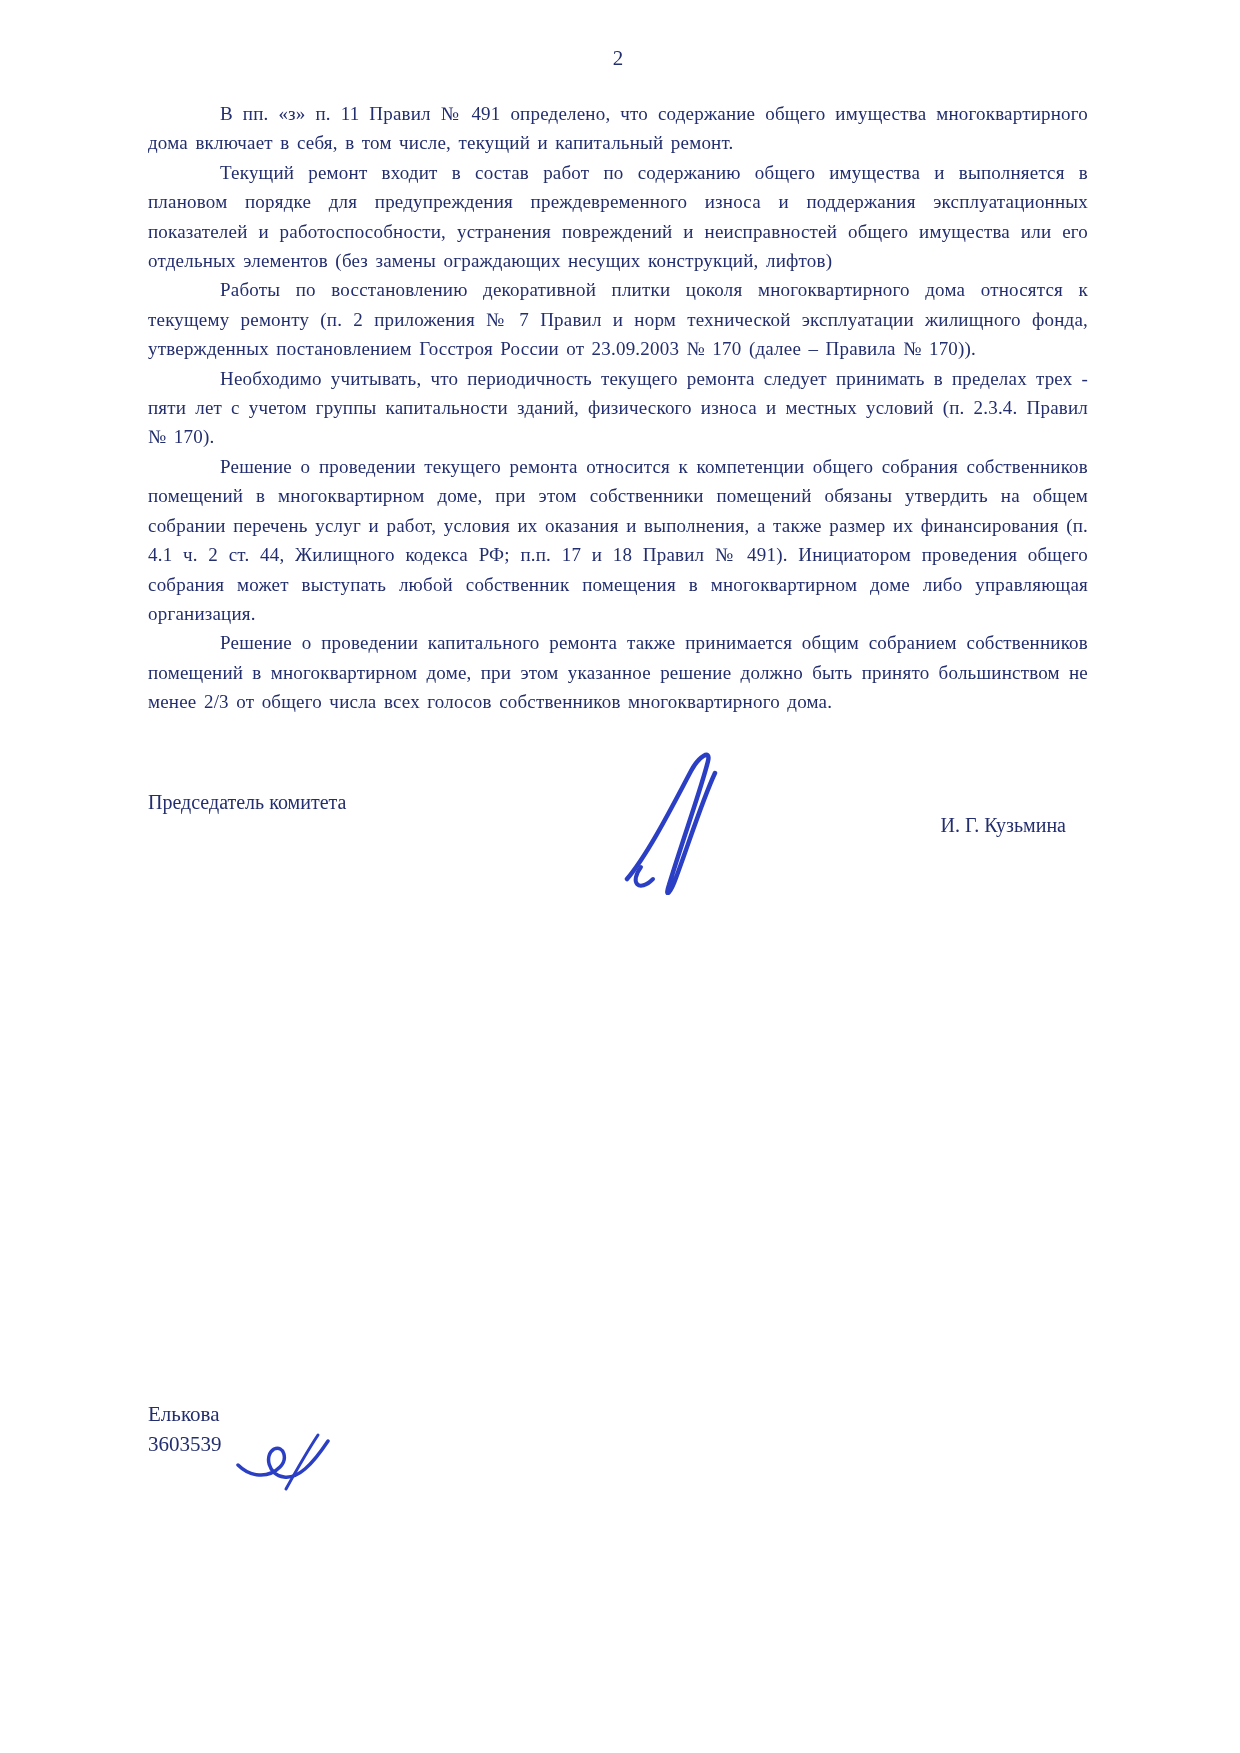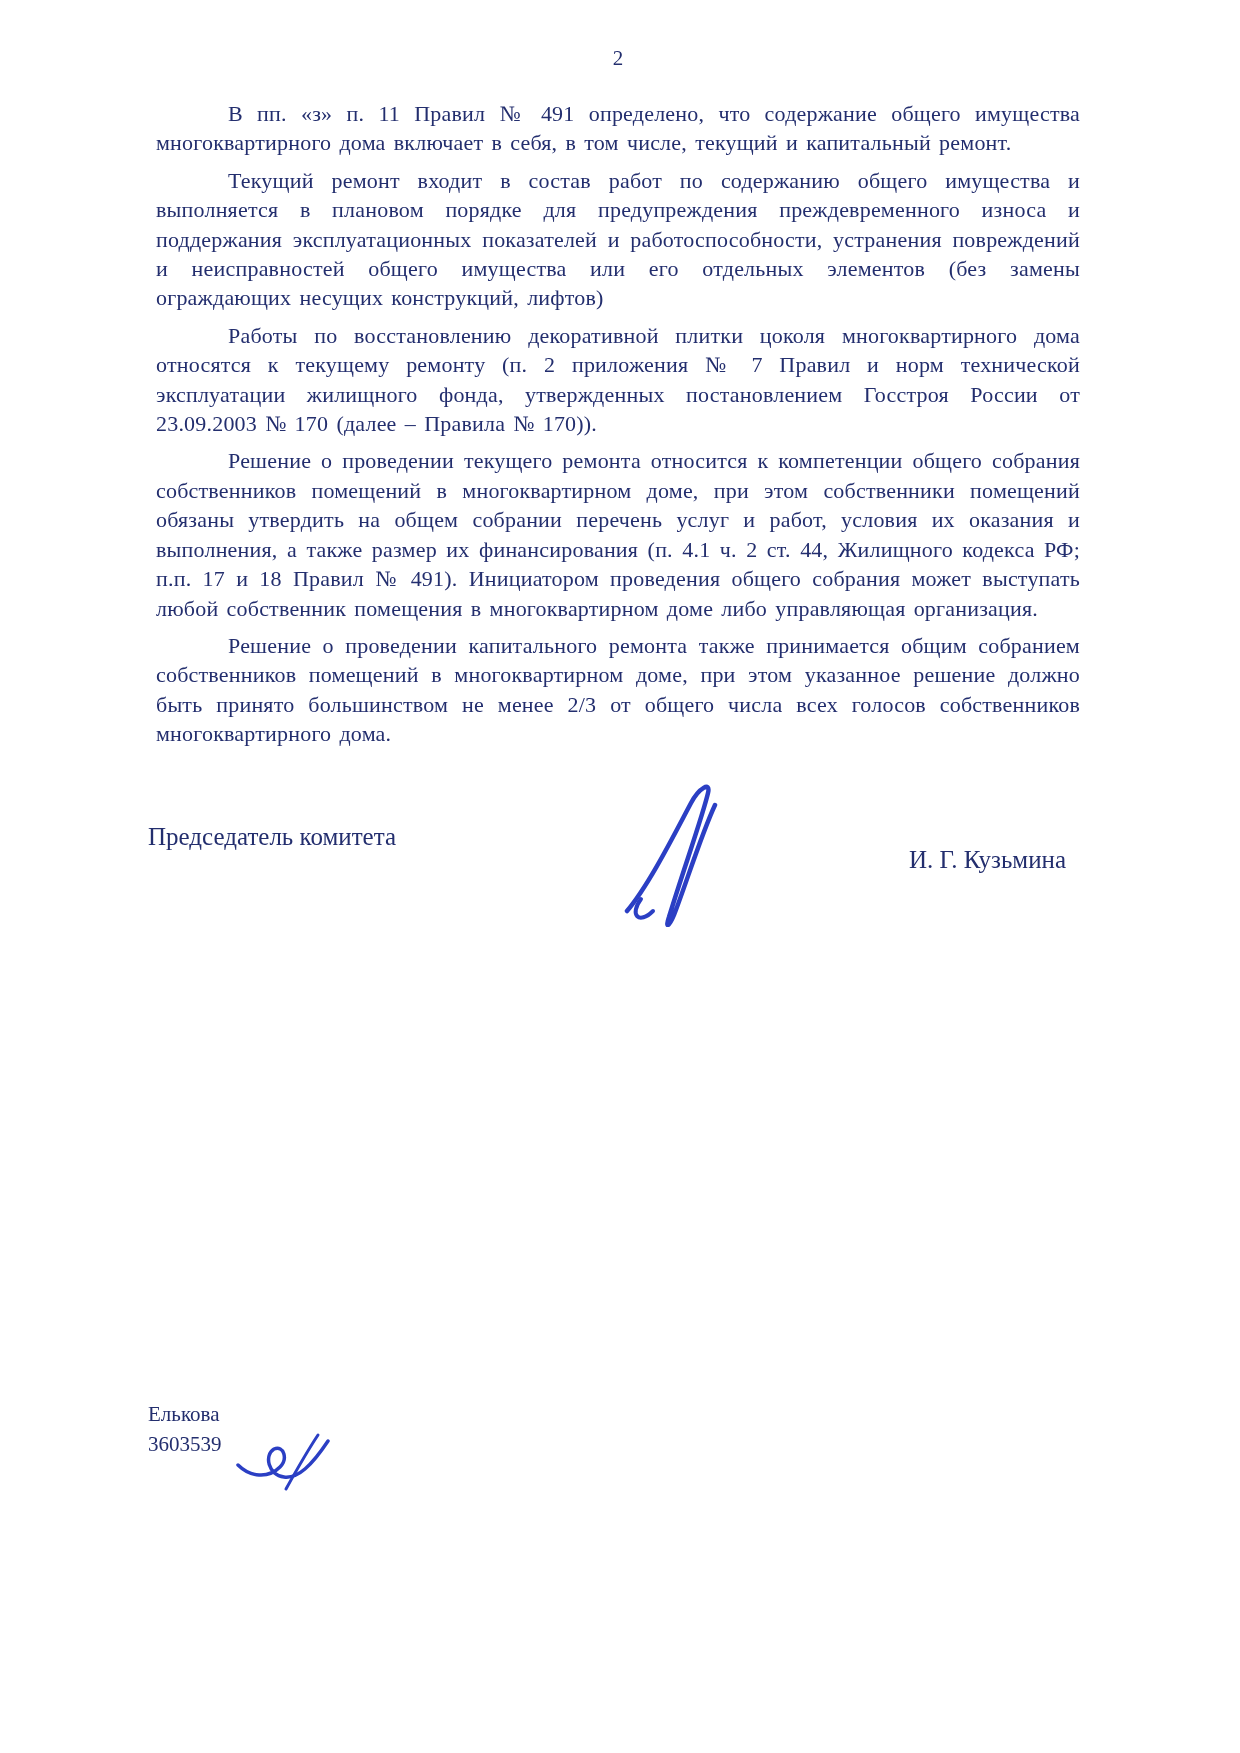--- a/index.html
+++ b/index.html
@@ -21,32 +21,32 @@
     left: 148px;
     top: 46px;
     width: 940px;
   }
   .page-number {
     text-align: center;
     font-size: 21px;
     margin-bottom: 28px;
   }
   .body-text p {
-    margin: 8px;
-    font-size: 22px;
+    margin: 0;
+    font-size: 19px;
     line-height: 29.4px;
     text-align: justify;
     text-indent: 72px;
     letter-spacing: 0.2px;
     word-spacing: 2.5px;
   }
   .sign-row {
     position: relative;
     margin-top: 74px;
-    font-size: 25px;
+    font-size: 20px;
     display: flex;
     justify-content: space-between;
     align-items: flex-start;
   }
   .sign-title { white-space: nowrap; }
   .sign-name { white-space: nowrap; padding-right: 22px; margin-top: 23px; }
   .sig-ink {
     position: absolute;
     left: 455px;
     top: -46px;
@@ -77,20 +77,21 @@
 
 <div class="page">
   <div class="content">
 
     <div class="page-number">2</div>
 
     <div class="body-text">
       <p>В пп. «з» п. 11 Правил № 491 определено, что содержание общего имущества многоквартирного дома включает в себя, в том числе, текущий и капитальный ремонт.</p>
       <p>Текущий ремонт входит в состав работ по содержанию общего имущества и выполняется в плановом порядке для предупреждения преждевременного износа и поддержания эксплуатационных показателей и работоспособности, устранения повреждений и неисправностей общего имущества или его отдельных элементов (без замены ограждающих несущих конструкций, лифтов)</p>
       <p>Работы по восстановлению декоративной плитки цоколя многоквартирного дома относятся к текущему ремонту (п. 2 приложения № 7 Правил и норм технической эксплуатации жилищного фонда, утвержденных постановлением Госстроя России от 23.09.2003 № 170 (далее – Правила № 170)).</p>
+      <p>Необходимо учитывать, что периодичность текущего ремонта следует принимать в пределах трех - пяти лет с учетом группы капитальности зданий, физического износа и местных условий (п. 2.3.4. Правил № 170).</p>
       <p>Решение о проведении текущего ремонта относится к компетенции общего собрания собственников помещений в многоквартирном доме, при этом собственники помещений обязаны утвердить на общем собрании перечень услуг и работ, условия их оказания и выполнения, а также размер их финансирования (п. 4.1 ч. 2 ст. 44, Жилищного кодекса РФ; п.п. 17 и 18 Правил № 491). Инициатором проведения общего собрания может выступать любой собственник помещения в многоквартирном доме либо управляющая организация.</p>
       <p>Решение о проведении капитального ремонта также принимается общим собранием собственников помещений в многоквартирном доме, при этом указанное решение должно быть принято  большинством не менее 2/3 от общего числа всех голосов собственников многоквартирного дома.</p>
     </div>
 
     <div class="sign-row">
       <span class="sign-title">Председатель комитета</span>
 
       <svg class="sig-ink" width="160" height="150" viewBox="0 0 160 150">
         <path class="ink-stroke" stroke-width="4.5" d="M24 134 C46 108 72 56 88 26 C96 11 108 4 105 16 C100 38 80 94 66 140 C62 152 66 150 71 138 C82 110 98 58 112 28"></path>
         <path class="ink-stroke" stroke-width="4" d="M38 122 C26 138 36 148 50 134"></path>

